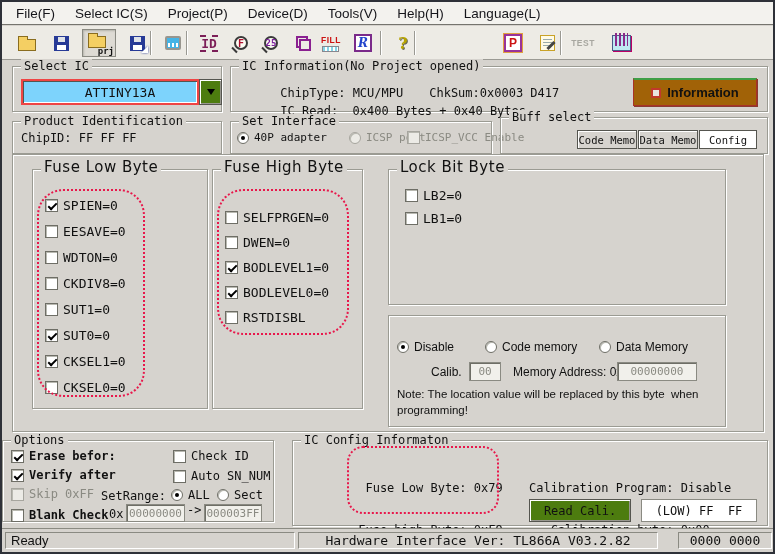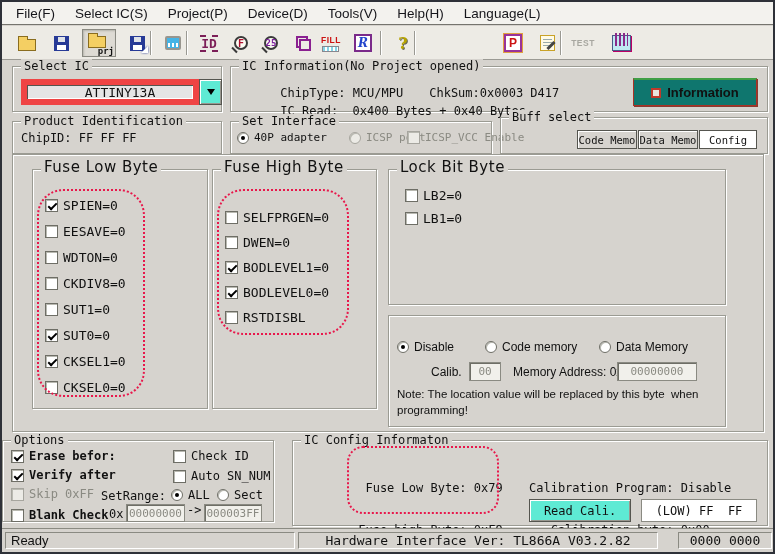--- a/index.html
+++ b/index.html
@@ -52,22 +52,22 @@
   .i-edit::after{content:"";position:absolute;right:-2px;bottom:3px;width:10px;height:3px;background:#444;transform:rotate(-45deg);}
   .glyph-test{font:bold 8.5px "Liberation Sans",sans-serif;color:#a8a7a0;letter-spacing:.5px;}
   .i-pins{width:19px;height:16px;background:#bfe9f2;border:1px solid #4a5a88;position:relative;box-shadow:1px 1px 0 #b06;}
   .i-pins::before{content:"";position:absolute;left:2px;right:2px;top:-3px;height:13px;
      background:repeating-linear-gradient(90deg,#8a2a8a 0 2px,transparent 2px 4px);}
   
   .grp{position:absolute;border:1px solid #9b9b93;box-shadow:inset 1px 1px 0 #ffffff,1px 1px 0 #ffffff;}
   .grp-title{position:absolute;top:-8px;left:8px;background:#d6d3ce;padding:0 3px;font-size:12px;line-height:14px;white-space:pre;}
   .grp-title.fancy{font-family:"DejaVu Sans","Liberation Sans",sans-serif;font-size:15px;top:-10px;letter-spacing:.5px;}
   
-  .sunken{border:6px solid #ef4444;box-shadow:inset 1px 1px 0 #55554f,inset -1px -1px 0 #fff;background:#e5e5e5;padding-left:20px;}
-  .btn{background:#5eead4;border:1px solid #55554f;box-shadow:inset 1px 1px 0 #fff,inset -1px -1px 0 #98978f;display:flex;align-items:center;justify-content:center;cursor:default;}
+  .sunken{border:2px solid #ef4444;box-shadow:inset 1px 1px 0 #55554f,inset -1px -1px 0 #fff;background:#7dd3fc;padding-left:20px;}
+  .btn{background:#4d7c0f;border:1px solid #55554f;box-shadow:inset 1px 1px 0 #fff,inset -1px -1px 0 #98978f;display:flex;align-items:center;justify-content:center;cursor:default;}
   .cb{width:13px;height:13px;background:#fff;border:1px solid #6e6e66;box-shadow:inset 1px 1px 0 #b9b9b1;position:relative;flex:none;}
   .cb.checked::after{content:"";position:absolute;left:2px;top:3px;width:7px;height:3px;border-left:2px solid #000;border-bottom:2px solid #000;transform:rotate(-45deg);}
   .cb.dis{background:#ecebe6;border-color:#a6a59e;}
   .radio{width:12px;height:12px;border-radius:50%;background:#fff;border:1px solid #6e6e66;box-shadow:inset 1px 1px 0 #b9b9b1;position:relative;flex:none;}
   .radio.checked::after{content:"";position:absolute;left:3px;top:3px;width:4px;height:4px;border-radius:50%;background:#000;}
   .radio.dis{background:#ecebe6;border-color:#a6a59e;}
   .ctl-row{position:absolute;display:flex;align-items:center;gap:5px;white-space:pre;}
   .dis-text{color:#8a8a82;}
   .field{position:absolute;border:1px solid #8a8a82;box-shadow:inset 1px 1px 0 #6e6e66;background:#f1f0eb;color:#8a8a82;
      display:flex;align-items:center;justify-content:center;font-size:11px;white-space:pre;}
@@ -173,21 +173,21 @@
   </div>
 
   <div class="grp" style="left:228px;top:64px;width:538px;height:46px">
     <span class="grp-title">IC Information(No Project opened)</span>
     <div style="position:absolute;left:6px;top:5px;font-size:12px;white-space:pre">
       <span class="lbl">ChipType:</span><span> </span><span class="lbl">MCU/MPU</span><span style="display:inline-block;width:26px"></span><span class="lbl">ChkSum:</span><span class="lbl">0x0003 D417</span>
     </div>
     <div style="position:absolute;left:6px;top:23px;font-size:12px;white-space:pre">
       <span class="lbl">IC Read:</span><span>  </span><span class="lbl">0x400 Bytes + 0x40 Bytes</span>
     </div>
-    <div style="position:absolute;left:402px;top:11px;width:124px;height:28px;border:1px solid #a93226;border-top:2px solid #3f9e46;background:#0f766e;box-shadow:1px 1px 0 #8a3a30;display:flex;align-items:center;justify-content:center;gap:6px">
+    <div style="position:absolute;left:402px;top:11px;width:124px;height:28px;border:1px solid #a93226;border-top:2px solid #3f9e46;background:#a16207;box-shadow:1px 1px 0 #8a3a30;display:flex;align-items:center;justify-content:center;gap:6px">
       <span style="width:10px;height:10px;border:2px solid #c0392b;background:#e8e4dd;flex:none"></span>
       <span class="sans" style="font-weight:bold;font-size:13px">Information</span>
     </div>
   </div>
 
   <div class="grp" style="left:10px;top:119px;width:210px;height:33px">
     <span class="grp-title">Product Identification</span>
     <div style="position:absolute;left:8px;top:9px;font-size:12px;white-space:pre">ChipID: FF FF FF</div>
   </div>
 
@@ -221,21 +221,21 @@
       <div class="ctl-row" style="left:12px;top:28px;font-size:13px"><span class="cb checked"></span><span>SPIEN=0</span></div>
       <div class="ctl-row" style="left:12px;top:54px;font-size:13px"><span class="cb"></span><span>EESAVE=0</span></div>
       <div class="ctl-row" style="left:12px;top:80px;font-size:13px"><span class="cb"></span><span>WDTON=0</span></div>
       <div class="ctl-row" style="left:12px;top:106px;font-size:13px"><span class="cb"></span><span>CKDIV8=0</span></div>
       <div class="ctl-row" style="left:12px;top:132px;font-size:13px"><span class="cb"></span><span>SUT1=0</span></div>
       <div class="ctl-row" style="left:12px;top:158px;font-size:13px"><span class="cb checked"></span><span>SUT0=0</span></div>
       <div class="ctl-row" style="left:12px;top:184px;font-size:13px"><span class="cb checked"></span><span>CKSEL1=0</span></div>
       <div class="ctl-row" style="left:12px;top:210px;font-size:13px"><span class="cb"></span><span>CKSEL0=0</span></div>
     </div>
 
-    <div class="grp" style="left:199px;top:14px;width:165px;height:240px">
+    <div class="grp" style="left:199px;top:14px;width:151px;height:240px">
       <span class="grp-title fancy">Fuse High Byte</span>
       <div class="ctl-row" style="left:12px;top:40px;font-size:13px"><span class="cb"></span><span>SELFPRGEN=0</span></div>
       <div class="ctl-row" style="left:12px;top:65px;font-size:13px"><span class="cb"></span><span>DWEN=0</span></div>
       <div class="ctl-row" style="left:12px;top:90px;font-size:13px"><span class="cb checked"></span><span>BODLEVEL1=0</span></div>
       <div class="ctl-row" style="left:12px;top:115px;font-size:13px"><span class="cb checked"></span><span>BODLEVEL0=0</span></div>
       <div class="ctl-row" style="left:12px;top:140px;font-size:13px"><span class="cb"></span><span>RSTDISBL</span></div>
     </div>
 
     <div class="grp" style="left:375px;top:14px;width:338px;height:136px">
       <span class="grp-title fancy">Lock Bit Byte</span>

